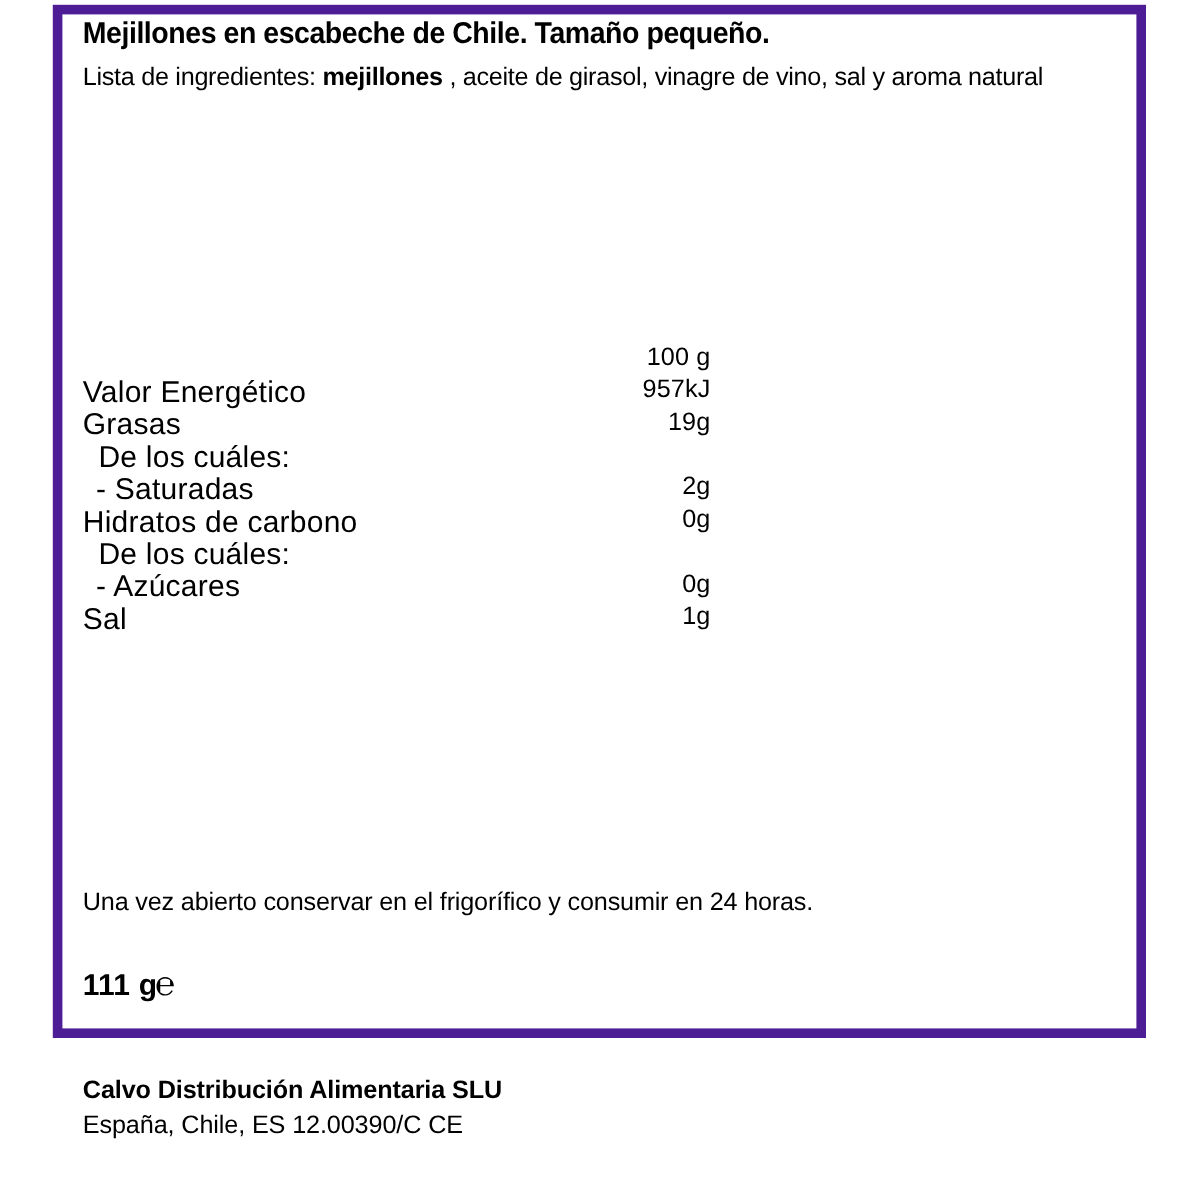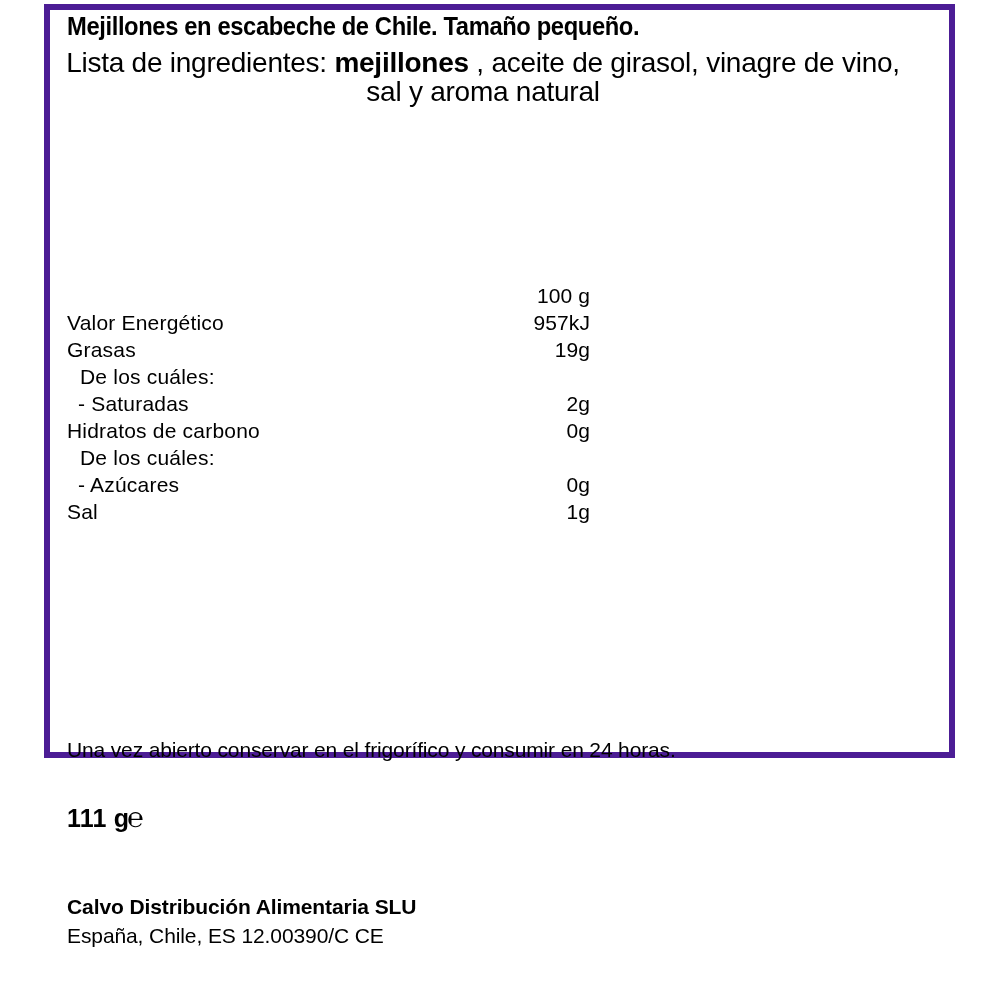--- a/index.html
+++ b/index.html
@@ -13,22 +13,22 @@
     font-family: "Liberation Sans", sans-serif;
     color: #000000;
     overflow: hidden;
   }
 
   #label-frame {
     position: absolute;
     left: 44px;
     top: 4px;
     width: 911px;
-    height: 754px;
-    border: 6px solid #4c1d95;
+    height: 861px;
+    border: 8px solid #4c1d95;
     box-sizing: border-box;
     background: #ffffff;
   }
 
   .inner {
     position: absolute;
     left: 0;
     top: 0;
     right: 0;
     bottom: 0;
@@ -44,48 +44,47 @@
     font-weight: bold;
     letter-spacing: -0.4px;
     white-space: nowrap;
     transform: scaleX(0.95);
     transform-origin: left top;
   }
 
   
   #ingredients-block {
     position: absolute;
-    left: 2px;
+    left: 17px;
     top: 38px;
     width: 862px;
-    font-size: 28px;
+    font-size: 21px;
     line-height: 29px;
     letter-spacing: -0.25px;
-    text-align: center;
   }
   #ingredients-block .bold {
     font-weight: bold;
   }
 
   
   #nutrition-table {
     position: absolute;
     left: 0;
     top: 274px;
     width: 100%;
   }
   .nut-row {
     position: relative;
     height: 27px;
   }
   .nut-label {
     position: absolute;
     left: 17px;
     top: 0;
-    font-size: 21px;
+    font-size: 25px;
     letter-spacing: 0.2px;
     white-space: nowrap;
   }
   .nut-label.indent1 { left: 30px; }
   .nut-label.indent2 { left: 28px; text-align: right; }
   .nut-value {
     position: absolute;
     left: 400px;
     width: 140px;
     top: 0;

